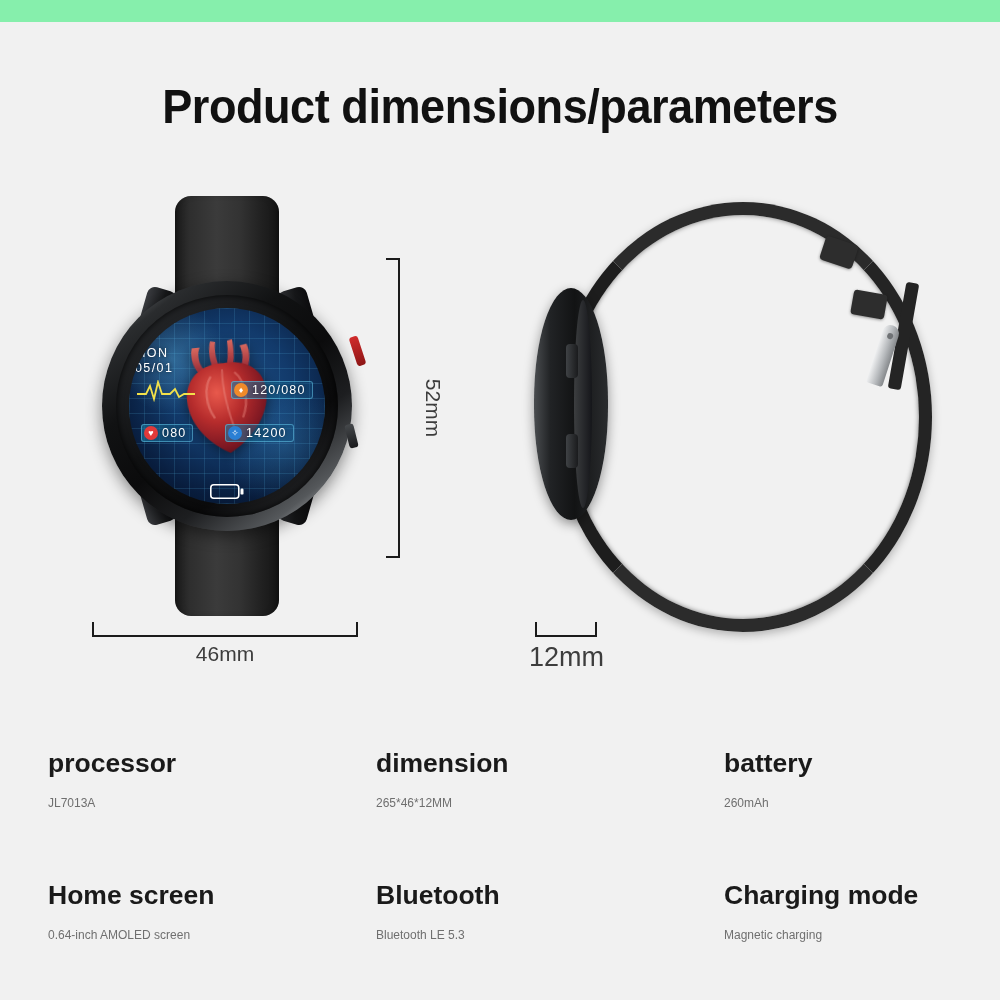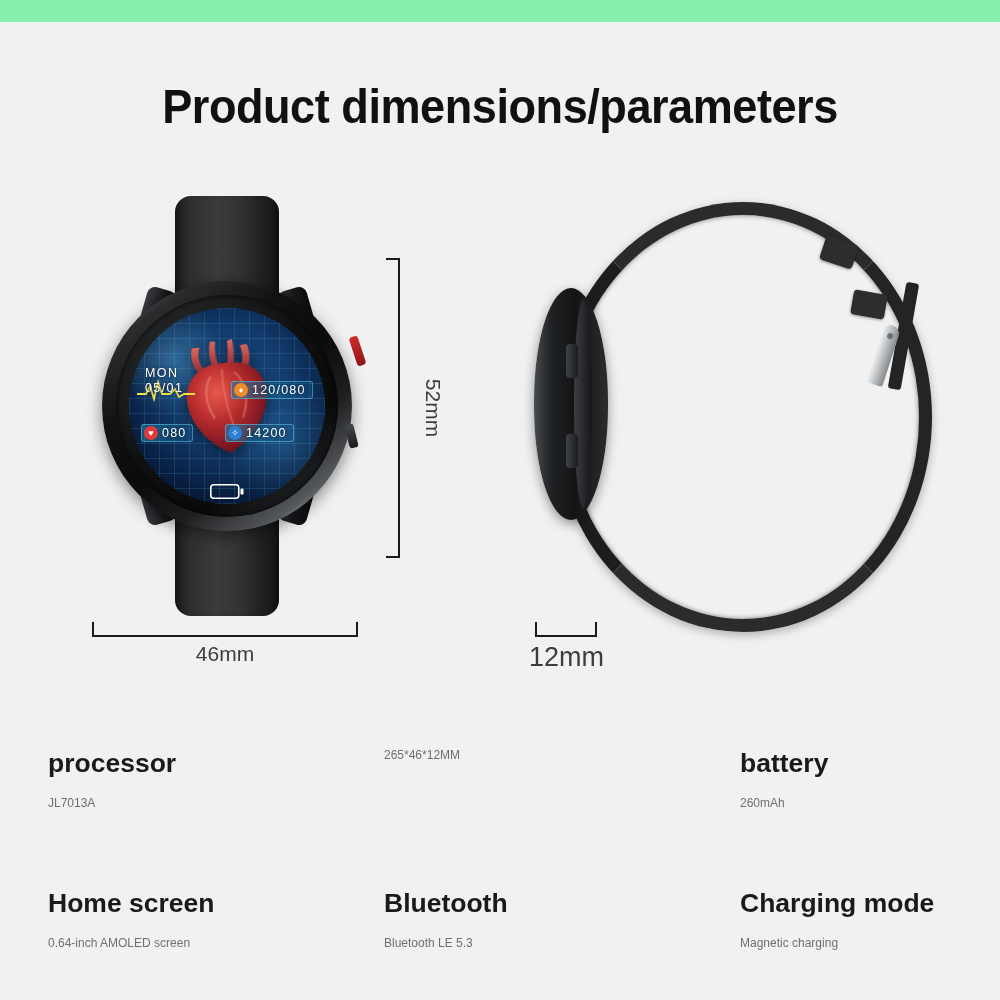--- a/index.html
+++ b/index.html
@@ -152,27 +152,26 @@
     height: 118px;
     z-index: 2;
     filter: drop-shadow(0 2px 7px rgba(0,0,0,.55));
   }
   .hface {
     position: absolute;
     z-index: 4;
     color: #ffffff;
   }
   #wf-date {
-    left: 16px;
+    left: 6px;
     top: 38px;
     font-size: 12.5px;
     line-height: 14.5px;
     letter-spacing: 1.4px;
     text-shadow: 0 0 4px rgba(0,0,0,.8);
-    margin-top: 20px;
   }
   #wf-ecg { left: 8px; top: 72px; z-index: 3; }
   .chip {
     position: absolute;
     display: flex;
     align-items: center;
     gap: 4px;
     padding: 2px 7px 2px 3px;
     border-radius: 3px;
     background: linear-gradient(90deg, rgba(25,120,160,.62), rgba(20,90,140,.30));
@@ -418,21 +417,20 @@
 
   
   #specs {
     position: absolute;
     left: 48px;
     top: 748px;
     width: 916px;
     display: grid;
     grid-template-columns: 328px 348px 240px;
     grid-template-rows: 132px auto;
-    gap: 8px;
   }
   .spec-label {
     font-size: 26.5px;
     font-weight: bold;
     color: #1a1a1a;
     margin: 0 0 17px 0;
     white-space: nowrap;
   }
   .spec-value {
     font-size: 12px;
@@ -554,20 +552,21 @@
     <div class="brk"></div>
     <div class="lbl">12mm</div>
   </div>
 
   <div id="specs">
     <div>
       <div class="spec-label">processor</div>
       <div class="spec-value">JL7013A</div>
     </div>
     <div>
+      <div class="spec-label">dimension</div>
       <div class="spec-value">265*46*12MM</div>
     </div>
     <div>
       <div class="spec-label">battery</div>
       <div class="spec-value">260mAh</div>
     </div>
     <div>
       <div class="spec-label">Home screen</div>
       <div class="spec-value">0.64-inch AMOLED screen</div>
     </div>

